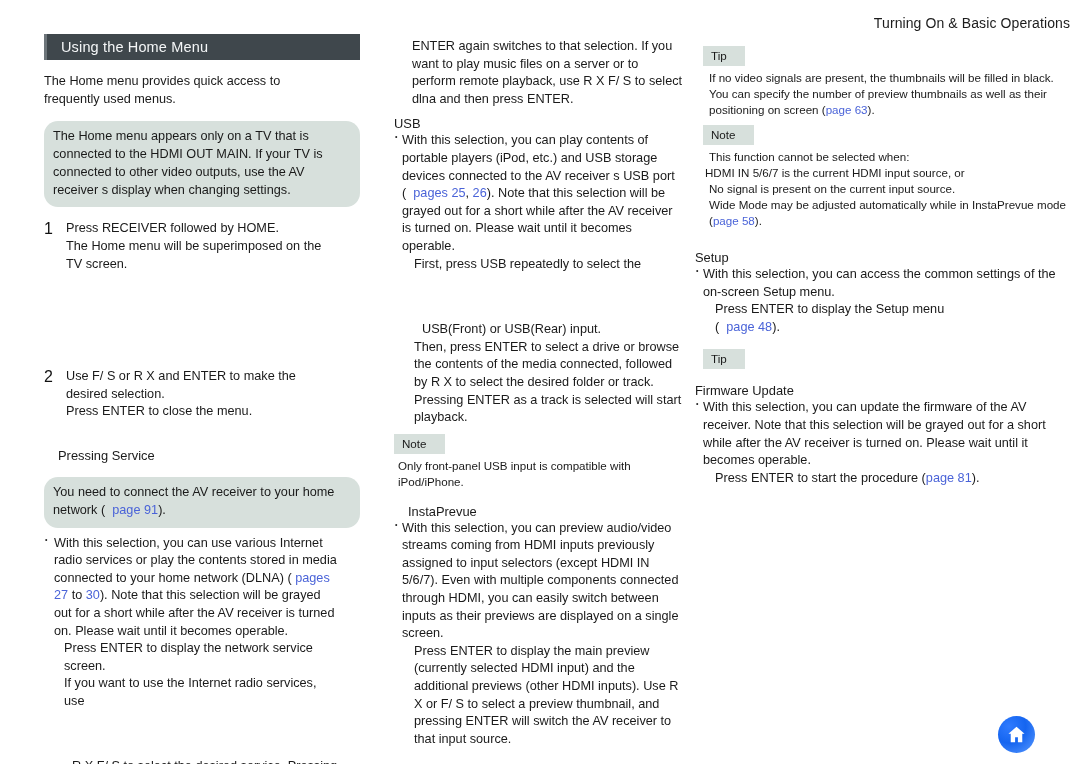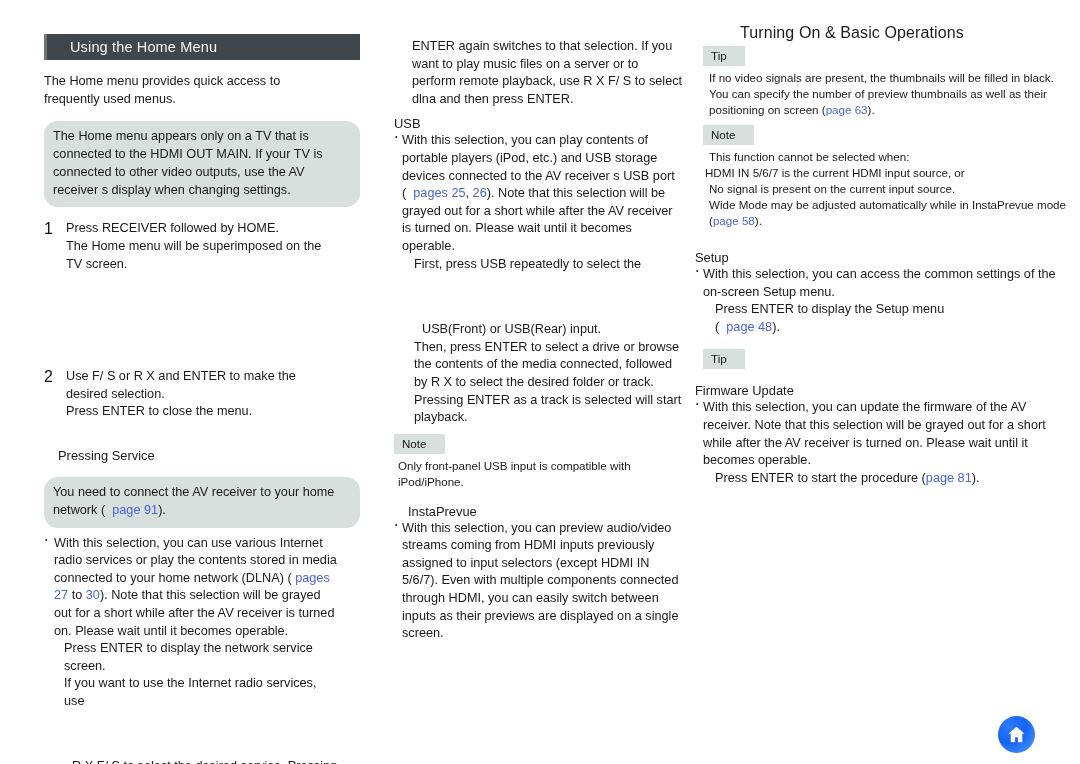--- a/index.html
+++ b/index.html
@@ -13,24 +13,24 @@
   }
   .page {
     position: relative;
     width: 1080px; height: 764px;
     background: #fff;
   }
 
   
   .running-header {
     position: absolute;
-    top: 24px; left: 740px;
+    top: 15px; left: 740px;
     width: 330px;
-    text-align: left;
-    font-size: 16px;
+    text-align: right;
+    font-size: 14px;
     color: #1c1c1c;
     letter-spacing: .1px;
   }
 
   
   .cols {
     position: absolute;
     top: 34px; left: 0;
     width: 1080px;
     height: 660px;
@@ -41,21 +41,21 @@
   .col-mid    { width: 345px; padding-left: 44px; padding-right: 12px; }
   .col-right  { width: 385px; padding-left: 0px;  padding-right: 12px; }
 
   
   .titlebar {
     position: relative;
     height: 26px;
     background: #3f474c;
     display: flex;
     align-items: center;
-    padding-left: 26px;
+    padding-left: 17px;
     margin-bottom: 13px;
     width: 316px;
     text-align: right;
   }
   .titlebar::before {
     content: "";
     position: absolute;
     left: 0; top: 0; bottom: 0;
     width: 3px;
     background: #6d757a;
@@ -263,20 +263,21 @@
         <span class="tag">Note</span>
         <div class="tag-body">Only front-panel USB input is compatible with iPod/iPhone.</div>
       </div>
 
       <div class="gap-m"></div>
 
       <div class="subhead subhead-indent">InstaPrevue</div>
 
       <div class="bullet bullet-in">With this selection, you can preview audio/video streams coming from HDMI inputs previously assigned to input selectors (except HDMI IN 5/6/7). Even with multiple components connected through HDMI, you can easily switch between inputs as their previews are displayed on a single screen.</div>
 
+      <div class="sub-line">Press ENTER to display the main preview (currently selected HDMI input) and the additional previews (other HDMI inputs). Use R X or F/ S to select a preview thumbnail, and pressing ENTER will switch the AV receiver to that input source.</div>
     </div>
 
     <div class="col col-right">
 
       <div style="height:12px"></div>
 
       <div>
         <span class="tag" style="margin-left:8px">Tip</span>
         <div class="tag-body tag-body-indent">If no video signals are present, the thumbnails will be filled in black.</div>
         <div class="tag-body tag-body-indent" style="margin-top:0"><span>You can specify the number of preview thumbnails as well as their positioning on screen (</span><span class="xref">page 63</span><span>).</span></div>

